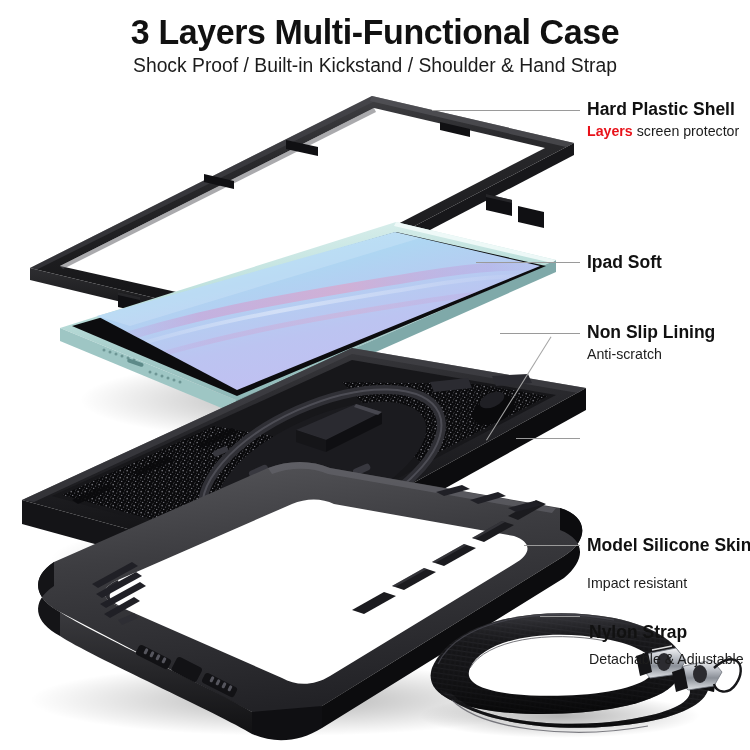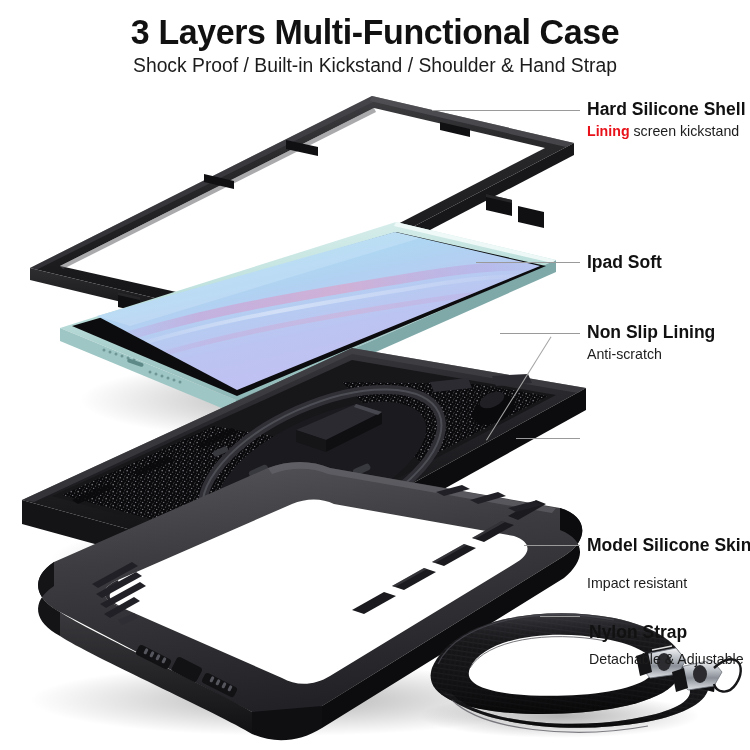--- a/index.html
+++ b/index.html
@@ -384,23 +384,23 @@
 
   <div class="leader" style="left:432px;top:110px;width:148px;"></div>
   <div class="leader" style="left:476px;top:262px;width:104px;"></div>
   <div class="leader-d" style="left:486px;top:440px;width:122px;transform:rotate(-58deg);"></div>
   <div class="leader" style="left:500px;top:333px;width:80px;"></div>
   <div class="leader" style="left:516px;top:438px;width:64px;"></div>
   <div class="leader" style="left:524px;top:545px;width:56px;"></div>
   <div class="leader" style="left:540px;top:616px;width:40px;"></div>
 
   <div class="callout" style="left:587px;top:99px;">
-    <div class="co-title">Hard Silicone Shell</div>
+    <div class="co-title">Hard Plastic Shell</div>
     <div class="co-sub">
-      <span class="red">Lining</span><span> screen kickstand</span>
+      <span class="red">Layers</span><span> screen protector</span>
     </div>
   </div>
 
   <div class="callout" style="left:587px;top:252px;">
     <div class="co-title">Ipad Soft</div>
   </div>
 
   <div class="callout" style="left:587px;top:322px;">
     <div class="co-title">Non Slip Lining</div>
     <div class="co-sub">Anti-scratch</div>

